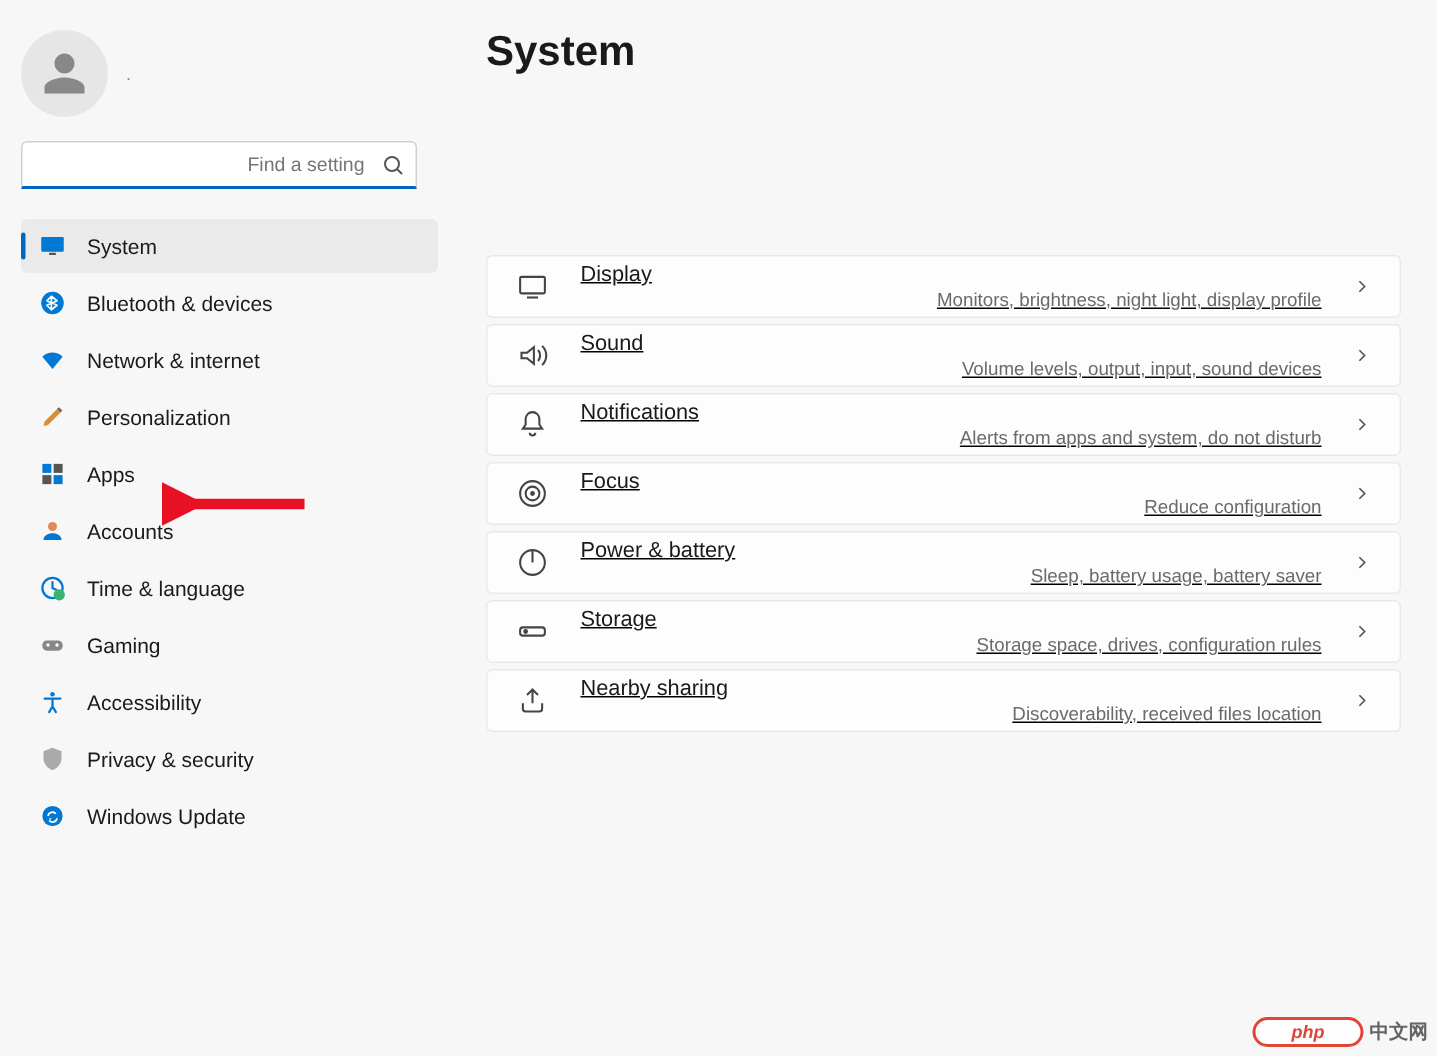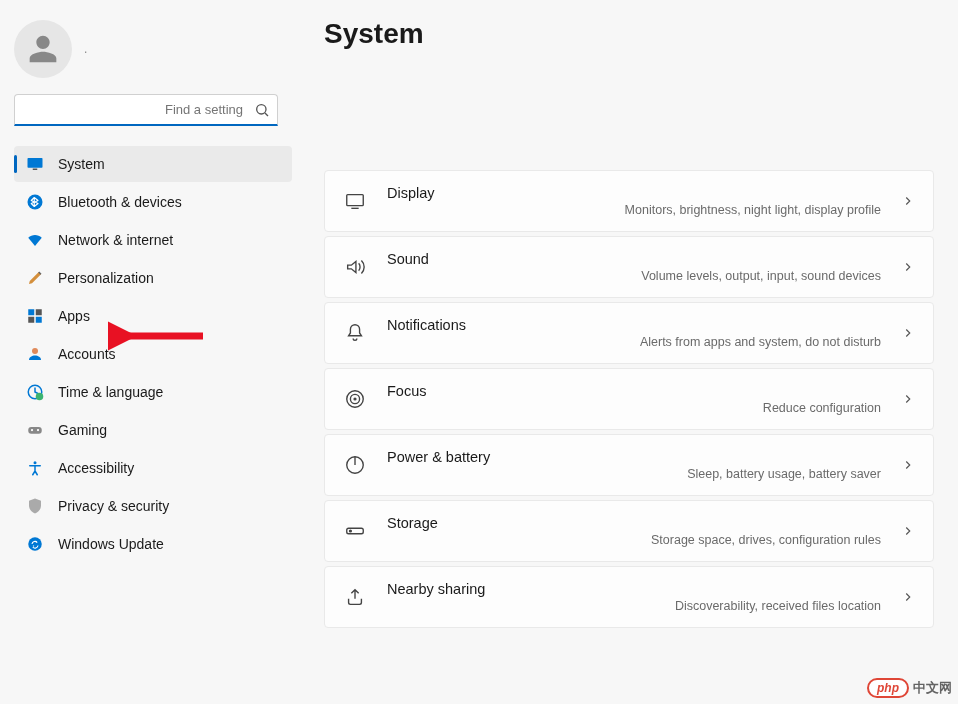--- a/index.html
+++ b/index.html
@@ -25,35 +25,35 @@
   .nav-item.active { background: #eaeaea; }
   .nav-item.active::before { content: ""; position: absolute; left: 0; top: 9px; bottom: 9px; width: 3px; border-radius: 2px; background: #0067c0; }
   .nav-icon { width: 18px; height: 18px; display: flex; align-items: center; justify-content: center; }
   .nav-icon svg { width: 18px; height: 18px; }
 
   
   .main { flex: 1; padding: 18px 24px 0 24px; overflow-y: auto; }
   .page-title { font-size: 28px; font-weight: 600; color: #1a1a1a; margin-bottom: 120px; }
 
   .cards { display: flex; flex-direction: column; gap: 4px; padding-bottom: 20px; }
-  .card { display: flex; align-items: center; gap: 20px; background: #fdfdfd; border: 1px solid #e9e9e9; border-radius: 4px; padding: 14px 18px; cursor: pointer; }
+  .card { display: flex; align-items: center; gap: 20px; background: #fdfdfd; border: 1px solid #e9e9e9; border-radius: 4px; padding: 4px 18px; cursor: pointer; text-decoration: underline; }
   .card-icon { width: 24px; height: 24px; display: flex; align-items: center; justify-content: center; color: #444; }
   .card-icon svg { width: 22px; height: 22px; stroke: #444; fill: none; stroke-width: 1.5; }
   .card-body { flex: 1; }
   .card-title { font-size: 14.5px; color: #1a1a1a; }
   .card-sub { font-size: 12.5px; color: #6a6a6a; margin-top: 2px; text-align: right; }
   .chev { width: 14px; height: 14px; color: #555; }
 
   
   .arrow { position: absolute; left: 108px; top: 316px; pointer-events: none; }
   .arrow svg { width: 100px; height: 40px; }
 
   
   .wm { position: absolute; right: 6px; bottom: 6px; display: flex; align-items: center; gap: 4px; pointer-events: none; opacity: 0.9; }
-  .wm .pill { background: #fff; color: #d32; font-weight: 900; font-size: 12px; border-radius: 10px; padding: 1px 8px; border: 2px solid #d32; font-style: italic; }
+  .wm .pill { background: #fff; color: #d32; font-weight: 900; font-size: 12px; border-radius: 10px; padding: 1px 24px; border: 2px solid #d32; font-style: italic; }
   .wm .txt { font-size: 13px; color: #555; font-weight: 600; }
 </style>
 </head>
 <body>
 
 <div class="container">
 
   <aside class="sidebar">
     <div class="profile-row">
       <div class="avatar">

